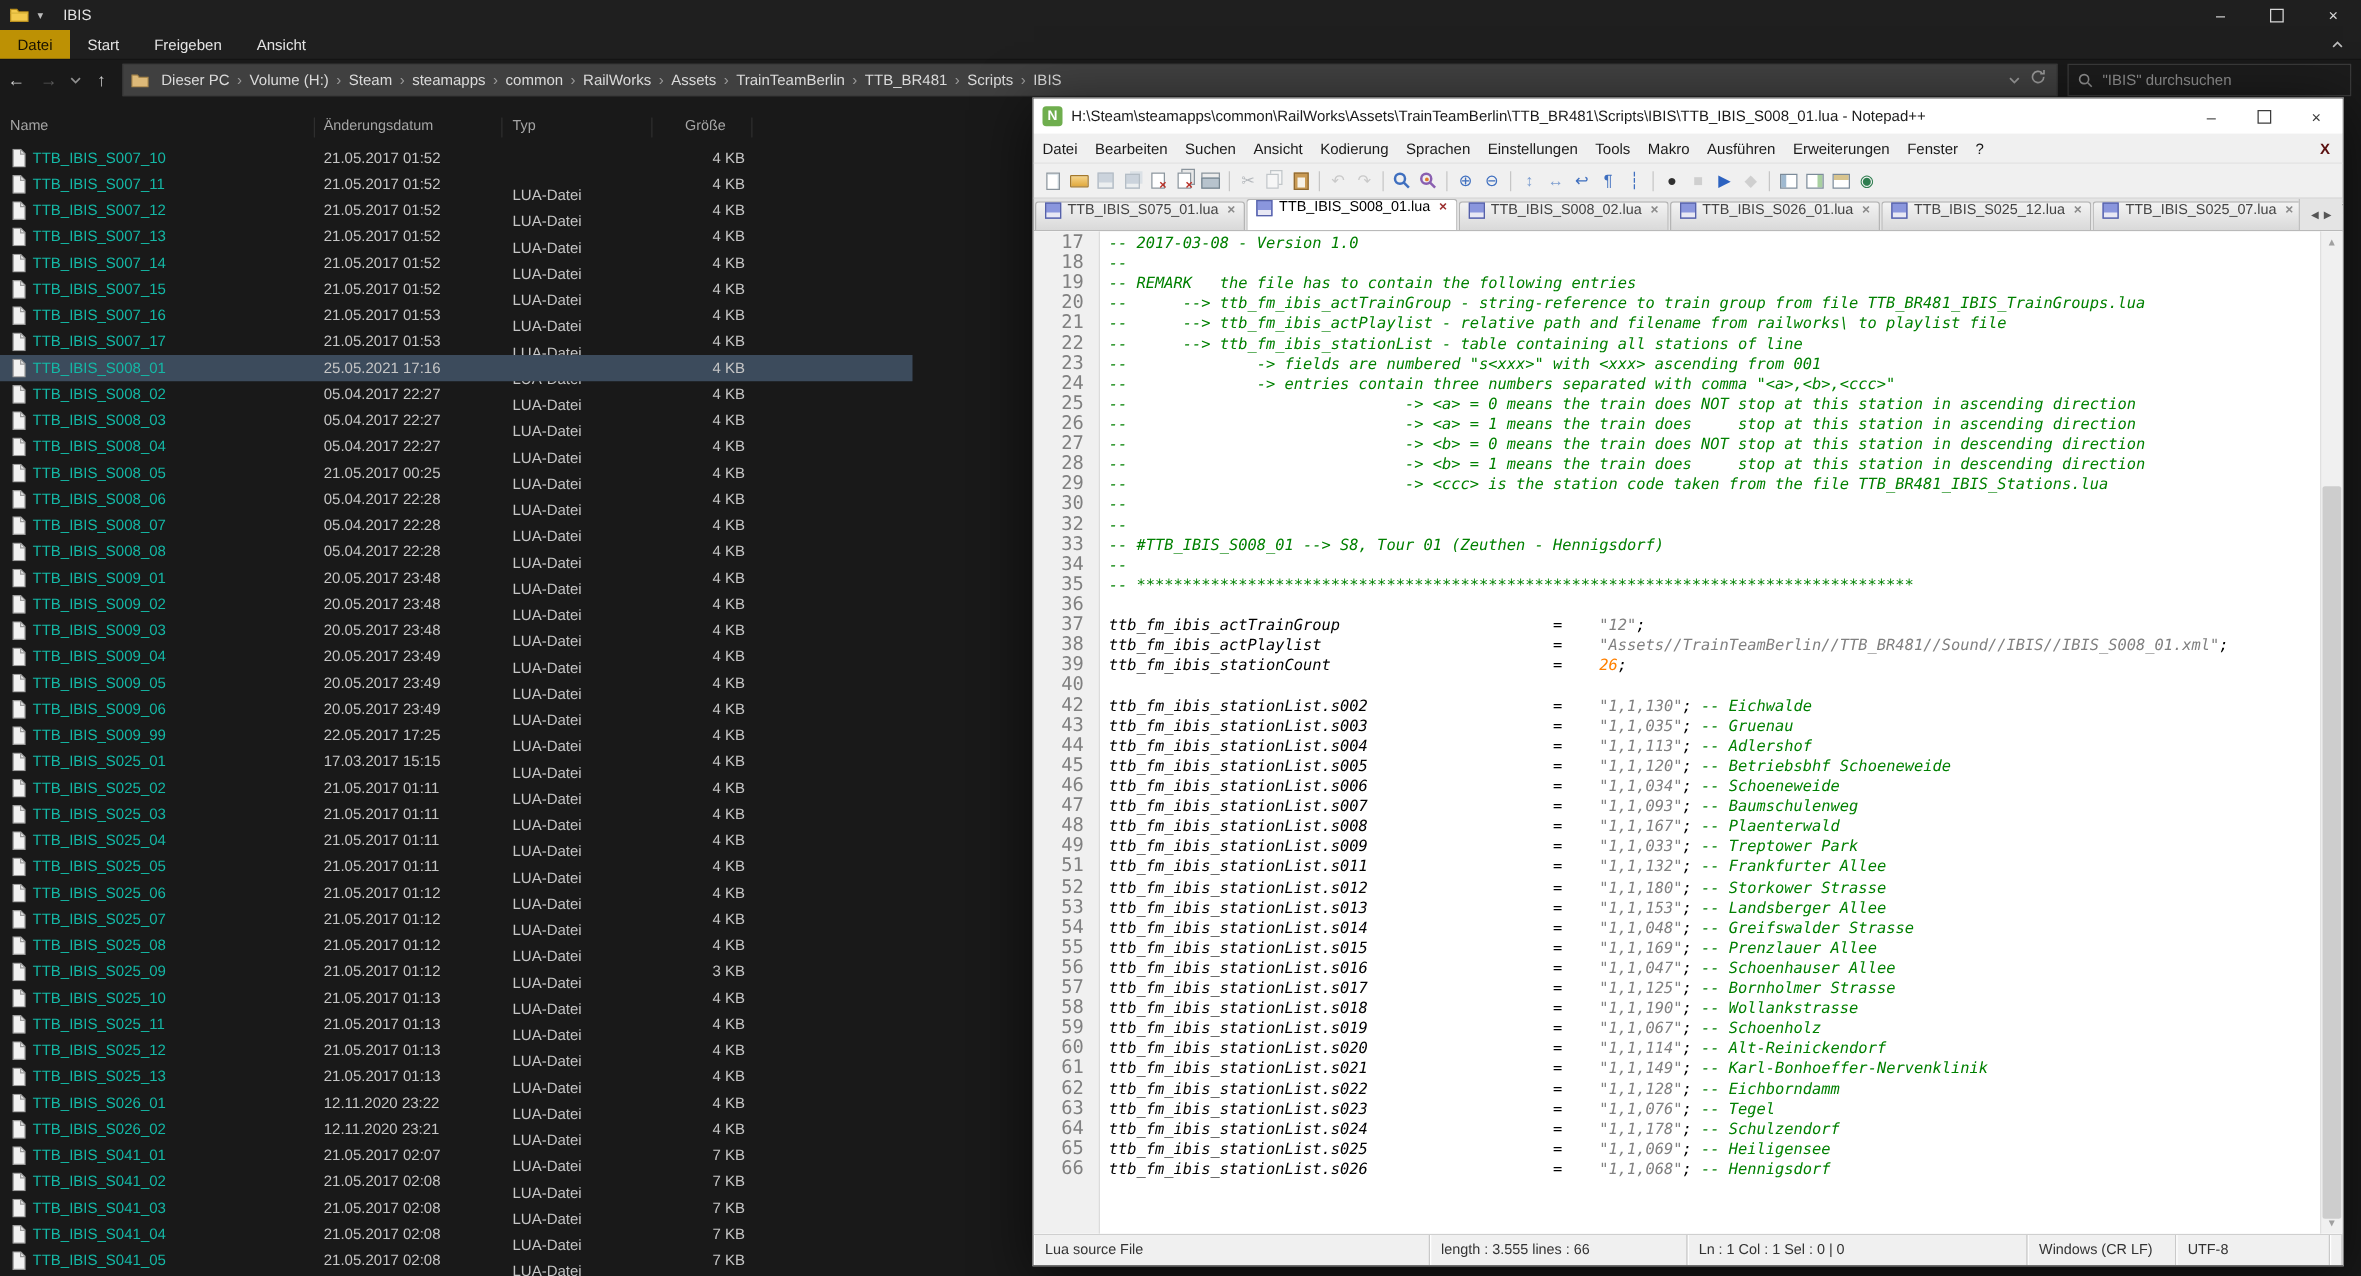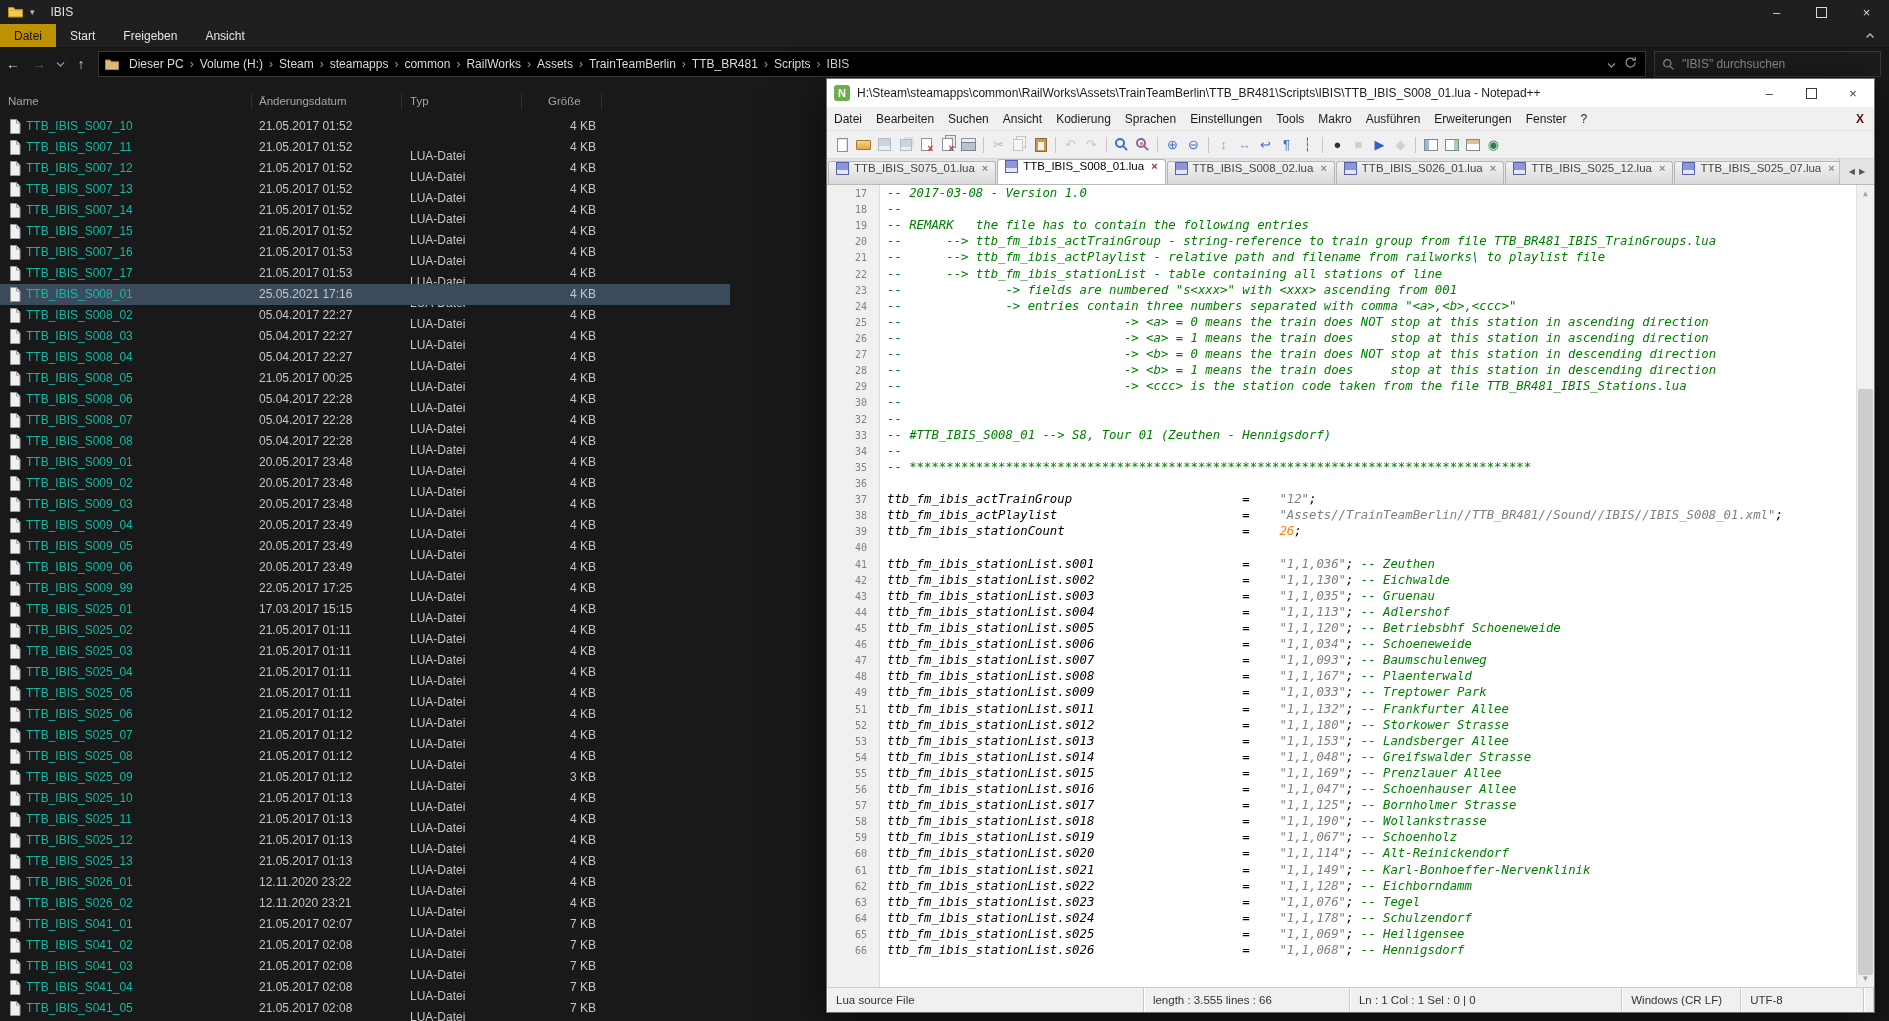--- a/index.html
+++ b/index.html
@@ -19,21 +19,21 @@
 
   .x-ribbon{position:absolute;left:0;top:24px;right:0;height:23px;background:#1f1f1f;border-bottom:1px solid #141414;display:flex;align-items:stretch;}
   .x-rtab{display:flex;align-items:center;padding:0 14px;font-size:12px;color:#e4e4e4;}
   .x-rtab.active{background:#bd9104;color:#171102;}
   .x-ribbon-chev{margin-left:auto;margin-right:14px;display:flex;align-items:center;}
 
   .x-address{position:absolute;left:0;top:48px;right:0;height:32px;background:#191919;display:flex;align-items:center;}
   .x-nav{width:26px;text-align:center;font-size:14px;color:#cfcfcf;}
   .x-nav.dis{color:#5a5a5a;}
   .x-nav-chev{width:16px;display:flex;justify-content:center;}
-  .x-abox{flex:1;height:24px;margin-left:4px;background:#000000;border:1px solid #3a3a3a;display:flex;align-items:center;overflow:hidden;}
+  .x-abox{flex:1;height:24px;margin-left:4px;background:#404040;border:1px solid #3a3a3a;display:flex;align-items:center;overflow:hidden;}
   .x-abox .fold{margin:0 6px 0 6px;display:flex;}
   .x-crumb{font-size:12px;color:#dadada;padding:0 4px;white-space:nowrap;}
   .x-csep{font-size:12px;color:#9a9a9a;padding:0 2px;}
   .x-abox-right{margin-left:auto;display:flex;align-items:center;gap:8px;padding-right:8px;}
   .x-search{width:225px;height:24px;margin:0 8px 0 8px;background:#1c1c1c;border:1px solid #3a3a3a;display:flex;align-items:center;}
   .x-search svg{margin:0 5px 0 7px;}
   .x-search input{flex:1;background:transparent;border:none;outline:none;color:#bdbdbd;font-size:12px;font-family:"Liberation Sans",sans-serif;}
   .x-search input::placeholder{color:#8f8f8f;opacity:1;}
 
   .x-cols{position:absolute;left:0;top:92px;height:22px;width:740px;font-size:11.5px;color:#a5a5a5;}
@@ -103,21 +103,21 @@
   .np-tab.active .np-tab-x{color:#9c3030;}
   .np-tabscroll{position:absolute;right:0;top:0;bottom:0;width:34px;background:#e4e4e4;border-left:1px solid #c0c0c0;
                 display:flex;align-items:center;justify-content:center;gap:4px;z-index:3;}
   .np-tabscroll span{font-size:8px;color:#555;}
 
   .npp-editor{flex:1;background:#ffffff;position:relative;overflow:hidden;
               font-family:"DejaVu Sans Mono",monospace;font-size:12.3px;}
   .gutter-bg{position:absolute;left:0;top:0;bottom:0;width:52px;background:#f0f0f0;border-right:1px solid #dcdcdc;}
   .code{position:absolute;left:0;top:0;right:17px;bottom:0;overflow:hidden;}
   .cl{height:16.12px;line-height:16.12px;white-space:pre;position:relative;}
-  .cln{display:inline-block;width:40px;padding-right:12px;text-align:right;color:#808080;font-size:10px;}
+  .cln{display:inline-block;width:40px;padding-right:12px;text-align:right;color:#808080;font-size:15px;}
   .clb{padding-left:8px;font-style:italic;}
   .tk-p{color:#000000;}
   .tk-c{color:#008000;}
   .tk-s{color:#808080;}
   .tk-n{color:#ff8000;}
   .npp-scroll{position:absolute;right:0;top:0;bottom:0;width:17px;background:#f0f0f0;border-left:1px solid #e0e0e0;}
   .npp-scroll .arr{position:absolute;left:0;width:17px;height:17px;display:flex;align-items:center;justify-content:center;font-size:8px;color:#a0a0a0;}
   .npp-scroll .arr.up{top:0;}.npp-scroll .arr.down{bottom:0;}
   .npp-scroll .thumb{position:absolute;left:1px;width:15px;top:204px;height:586px;background:#cdcdcd;border-radius:2px;}
 
@@ -828,21 +828,20 @@
           <div class="cl"><span class="cln">30</span><span class="clb"><span class="tk-c">--</span></span></div>
           <div class="cl"><span class="cln">32</span><span class="clb"><span class="tk-c">--</span></span></div>
           <div class="cl"><span class="cln">33</span><span class="clb"><span class="tk-c">-- #TTB_IBIS_S008_01 --&gt; S8, Tour 01 (Zeuthen - Hennigsdorf)</span></span></div>
           <div class="cl"><span class="cln">34</span><span class="clb"><span class="tk-c">--</span></span></div>
           <div class="cl"><span class="cln">35</span><span class="clb"><span class="tk-c">-- ************************************************************************************</span></span></div>
           <div class="cl"><span class="cln">36</span><span class="clb"></span></div>
           <div class="cl"><span class="cln">37</span><span class="clb"><span class="tk-p">ttb_fm_ibis_actTrainGroup                       =    </span><span class="tk-s">"12"</span><span class="tk-p">;</span></span></div>
           <div class="cl"><span class="cln">38</span><span class="clb"><span class="tk-p">ttb_fm_ibis_actPlaylist                         =    </span><span class="tk-s">"Assets//TrainTeamBerlin//TTB_BR481//Sound//IBIS//IBIS_S008_01.xml"</span><span class="tk-p">;</span></span></div>
           <div class="cl"><span class="cln">39</span><span class="clb"><span class="tk-p">ttb_fm_ibis_stationCount                        =    </span><span class="tk-n">26</span><span class="tk-p">;</span></span></div>
           <div class="cl"><span class="cln">40</span><span class="clb"></span></div>
-          <div class="cl"><span class="cln">41</span><span class="clb"><span class="tk-p">ttb_fm_ibis_stationList.s001                    =    </span><span class="tk-s">"1,1,036"</span><span class="tk-p">;</span><span class="tk-c"> -- Zeuthen</span></span></div>
           <div class="cl"><span class="cln">42</span><span class="clb"><span class="tk-p">ttb_fm_ibis_stationList.s002                    =    </span><span class="tk-s">"1,1,130"</span><span class="tk-p">;</span><span class="tk-c"> -- Eichwalde</span></span></div>
           <div class="cl"><span class="cln">43</span><span class="clb"><span class="tk-p">ttb_fm_ibis_stationList.s003                    =    </span><span class="tk-s">"1,1,035"</span><span class="tk-p">;</span><span class="tk-c"> -- Gruenau</span></span></div>
           <div class="cl"><span class="cln">44</span><span class="clb"><span class="tk-p">ttb_fm_ibis_stationList.s004                    =    </span><span class="tk-s">"1,1,113"</span><span class="tk-p">;</span><span class="tk-c"> -- Adlershof</span></span></div>
           <div class="cl"><span class="cln">45</span><span class="clb"><span class="tk-p">ttb_fm_ibis_stationList.s005                    =    </span><span class="tk-s">"1,1,120"</span><span class="tk-p">;</span><span class="tk-c"> -- Betriebsbhf Schoeneweide</span></span></div>
           <div class="cl"><span class="cln">46</span><span class="clb"><span class="tk-p">ttb_fm_ibis_stationList.s006                    =    </span><span class="tk-s">"1,1,034"</span><span class="tk-p">;</span><span class="tk-c"> -- Schoeneweide</span></span></div>
           <div class="cl"><span class="cln">47</span><span class="clb"><span class="tk-p">ttb_fm_ibis_stationList.s007                    =    </span><span class="tk-s">"1,1,093"</span><span class="tk-p">;</span><span class="tk-c"> -- Baumschulenweg</span></span></div>
           <div class="cl"><span class="cln">48</span><span class="clb"><span class="tk-p">ttb_fm_ibis_stationList.s008                    =    </span><span class="tk-s">"1,1,167"</span><span class="tk-p">;</span><span class="tk-c"> -- Plaenterwald</span></span></div>
           <div class="cl"><span class="cln">49</span><span class="clb"><span class="tk-p">ttb_fm_ibis_stationList.s009                    =    </span><span class="tk-s">"1,1,033"</span><span class="tk-p">;</span><span class="tk-c"> -- Treptower Park</span></span></div>
           <div class="cl"><span class="cln">51</span><span class="clb"><span class="tk-p">ttb_fm_ibis_stationList.s011                    =    </span><span class="tk-s">"1,1,132"</span><span class="tk-p">;</span><span class="tk-c"> -- Frankfurter Allee</span></span></div>
           <div class="cl"><span class="cln">52</span><span class="clb"><span class="tk-p">ttb_fm_ibis_stationList.s012                    =    </span><span class="tk-s">"1,1,180"</span><span class="tk-p">;</span><span class="tk-c"> -- Storkower Strasse</span></span></div>

